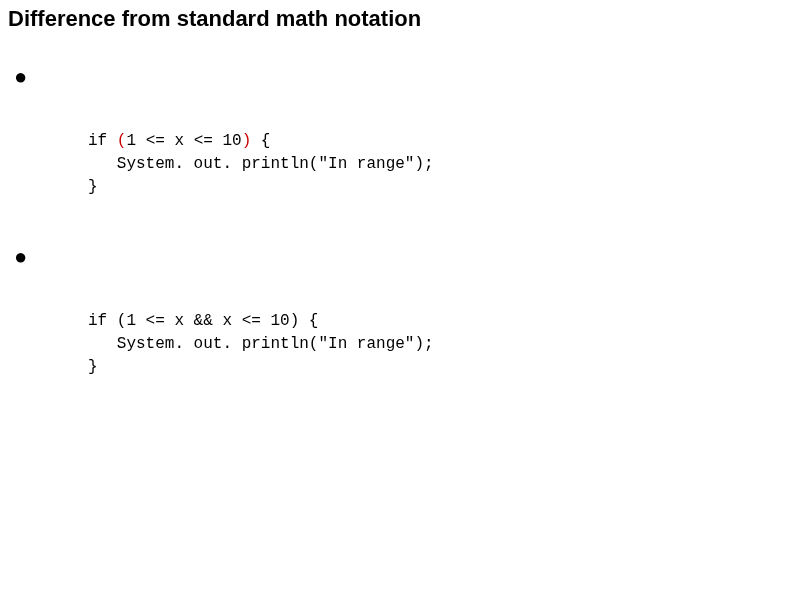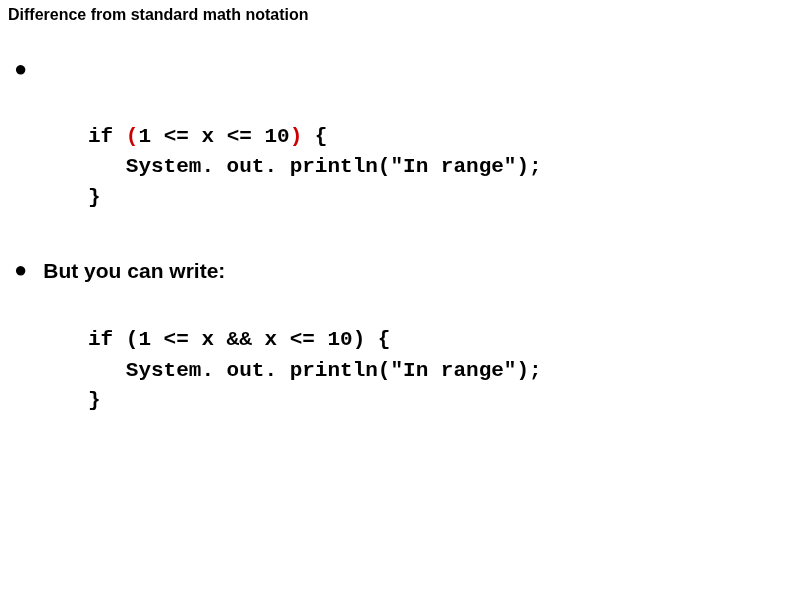--- a/index.html
+++ b/index.html
@@ -8,21 +8,21 @@
       box-sizing: border-box;
     }
     body {
       width: 794px;
       height: 595px;
       background: #ffffff;
       font-family: Arial, Helvetica, sans-serif;
       padding: 6px 8px;
     }
     .title {
-      font-size: 16px;
+      font-size: 22px;
       font-weight: bold;
       color: #000;
       margin-bottom: 34px;
     }
     .bullet-section {
       display: flex;
       align-items: flex-start;
       margin-bottom: 42px;
       padding-left: 6px;
     }
@@ -32,22 +32,22 @@
       margin-right: 16px;
       color: #000;
     }
     .bullet-text {
       font-size: 21px;
       font-weight: bold;
       color: #000;
     }
     .code-block {
       font-family: "Courier New", Courier, monospace;
-      font-size: 21px;
-      font-weight: bold;
+      font-size: 16px;
+      font-weight: normal;
       line-height: 1.45;
       color: #000;
       margin-left: 80px;
       margin-bottom: 46px;
       white-space: pre;
     }
     .code-line {
       display: block;
     }
     .paren-red {
@@ -63,16 +63,15 @@
 <h1 class="title">Difference from standard math notation</h1>
 
 <div class="bullet-section">
   <span class="bullet-dot">●</span>
 </div>
 
 <div class="code-block"><span class="code-line"><span>if </span><span class="paren-red">(</span><span class="expr-black">1 &lt;= x &lt;= 10</span><span class="paren-red">)</span><span> {</span></span><span class="code-line">   System. out. println("In range");</span><span class="code-line">}</span></div>
 
 <div class="bullet-section">
   <span class="bullet-dot">●</span>
-  <span class="bullet-text">But you can write:</span>
 </div>
 
 <div class="code-block"><span class="code-line">if (1 &lt;= x &amp;&amp; x &lt;= 10) {</span><span class="code-line">   System. out. println("In range");</span><span class="code-line">}</span></div>
 
 </body></html>

